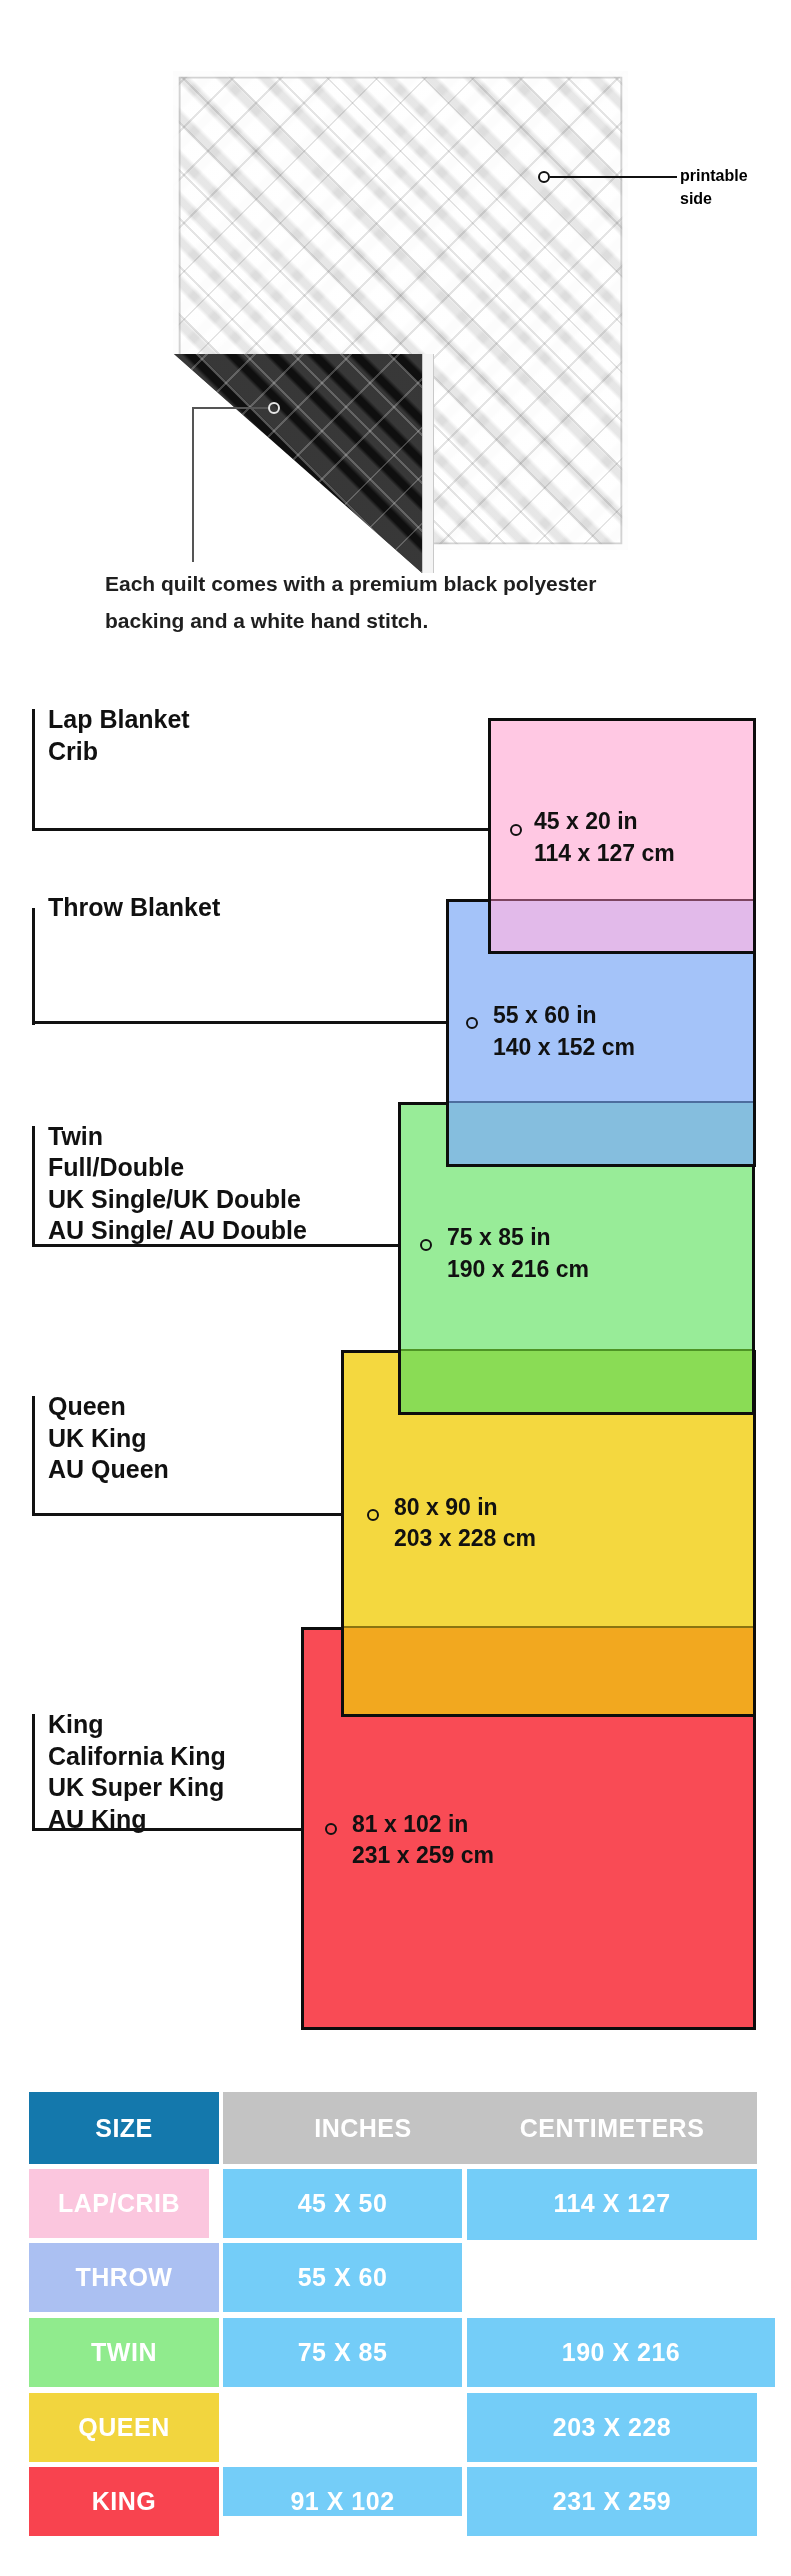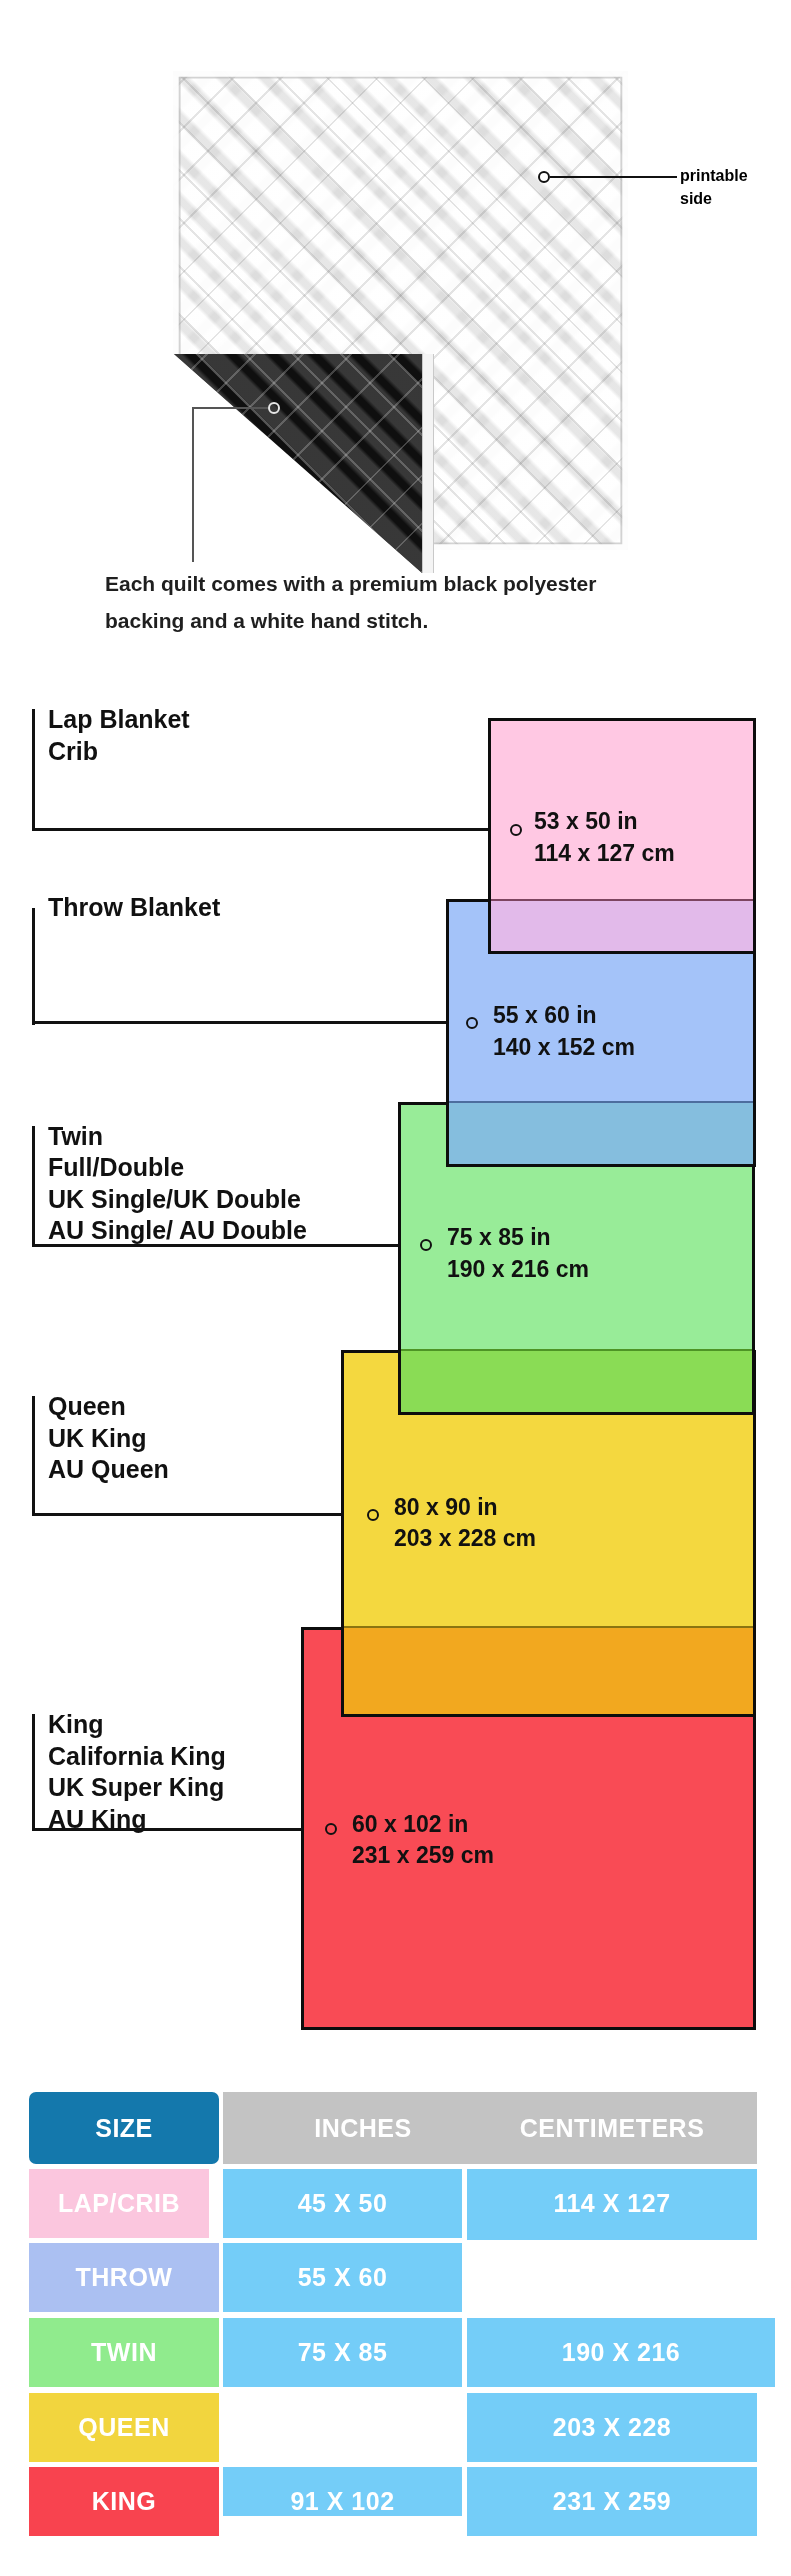--- a/index.html
+++ b/index.html
@@ -87,21 +87,21 @@
 
   <div class="abs size-rect" style="left: 488px; top: 718px; width: 268px; height: 236px; z-index: 50; background-color: rgb(255, 200, 227);">
     <div class="overlap" style="height: 50px; background-color: rgb(226, 186, 234); border-top-color: rgb(125, 69, 96);"></div>
   </div>
 
   <div class="abs group-label" style="left:48px;top:703px;">Lap Blanket</div>
   <div class="abs group-label" style="left:48px;top:735px;">Crib</div>
   <div class="abs vline" style="left:32px;top:709px;height:122px;"></div>
   <div class="abs hline" style="left:32px;top:828px;width:479px;"></div>
   <div class="abs circle" style="left:510px;top:824px;z-index:60;"></div>
-  <div class="abs size-text" style="left:534px;top:805px;z-index:60;">53 x 50 in</div>
+  <div class="abs size-text" style="left:534px;top:805px;z-index:60;">45 x 20 in</div>
   <div class="abs size-text" style="left:534px;top:837px;z-index:60;">114 x 127 cm</div>
 
   <div class="abs group-label" style="left:48px;top:891px;">Throw Blanket</div>
   <div class="abs vline" style="left:32px;top:908px;height:117px;"></div>
   <div class="abs hline" style="left:32px;top:1021px;width:436px;"></div>
   <div class="abs circle" style="left:466px;top:1017px;z-index:60;"></div>
   <div class="abs size-text" style="left:493px;top:999px;z-index:60;">55 x 60 in</div>
   <div class="abs size-text" style="left:493px;top:1031px;z-index:60;text-align:right;">140 x 152 cm</div>
 
   <div class="abs group-label" style="left:48px;top:1120px;">Twin</div>
@@ -123,24 +123,24 @@
   <div class="abs size-text" style="left:394px;top:1491px;z-index:60;">80 x 90 in</div>
   <div class="abs size-text" style="left:394px;top:1522px;z-index:60;">203 x 228 cm</div>
 
   <div class="abs group-label" style="left:48px;top:1708px;">King</div>
   <div class="abs group-label" style="left:48px;top:1740px;">California King</div>
   <div class="abs group-label" style="left:48px;top:1771px;">UK Super King</div>
   <div class="abs group-label" style="left:48px;top:1803px;">AU King</div>
   <div class="abs vline" style="left:32px;top:1714px;height:117px;"></div>
   <div class="abs hline" style="left:32px;top:1828px;width:294px;"></div>
   <div class="abs circle" style="left:325px;top:1823px;z-index:60;"></div>
-  <div class="abs size-text" style="left:352px;top:1808px;z-index:60;">60 x 102 in</div>
+  <div class="abs size-text" style="left:352px;top:1808px;z-index:60;">81 x 102 in</div>
   <div class="abs size-text" style="left:352px;top:1839px;z-index:60;">231 x 259 cm</div>
 
-  <div class="abs tcell" style="left: 29px; top: 2092px; width: 190px; height: 72px; line-height: 72px; background-color: rgb(20, 120, 172); border-radius: 7px;">SIZE</div>
+  <div class="abs tcell" style="left: 29px; top: 2092px; width: 190px; height: 72px; line-height: 72px; background-color: rgb(20, 120, 172);">SIZE</div>
   <div class="abs tcell" style="left: 223px; top: 2092px; width: 280px; height: 72px; line-height: 72px; background-color: rgb(195, 195, 195);">INCHES</div>
   <div class="abs tcell" style="left: 467px; top: 2092px; width: 290px; height: 72px; line-height: 72px; background-color: rgb(195, 195, 195);">CENTIMETERS</div>
 
   <div class="abs tcell" style="left: 29px; top: 2169px; width: 180px; height: 69px; line-height: 69px; background-color: rgb(251, 198, 222);">LAP/CRIB</div>
   <div class="abs tcell" style="left: 223px; top: 2169px; width: 239px; height: 69px; line-height: 69px; background-color: rgb(116, 205, 248);">45 X 50</div>
   <div class="abs tcell" style="left: 467px; top: 2169px; width: 290px; height: 71px; line-height: 69px; background-color: rgb(116, 205, 248);">114 X 127</div>
 
   <div class="abs tcell" style="left: 29px; top: 2243px; width: 190px; height: 69px; line-height: 69px; background-color: rgb(171, 192, 242);">THROW</div>
   <div class="abs tcell" style="left: 223px; top: 2243px; width: 239px; height: 69px; line-height: 69px; background-color: rgb(116, 205, 248);">55 X 60</div>
 

